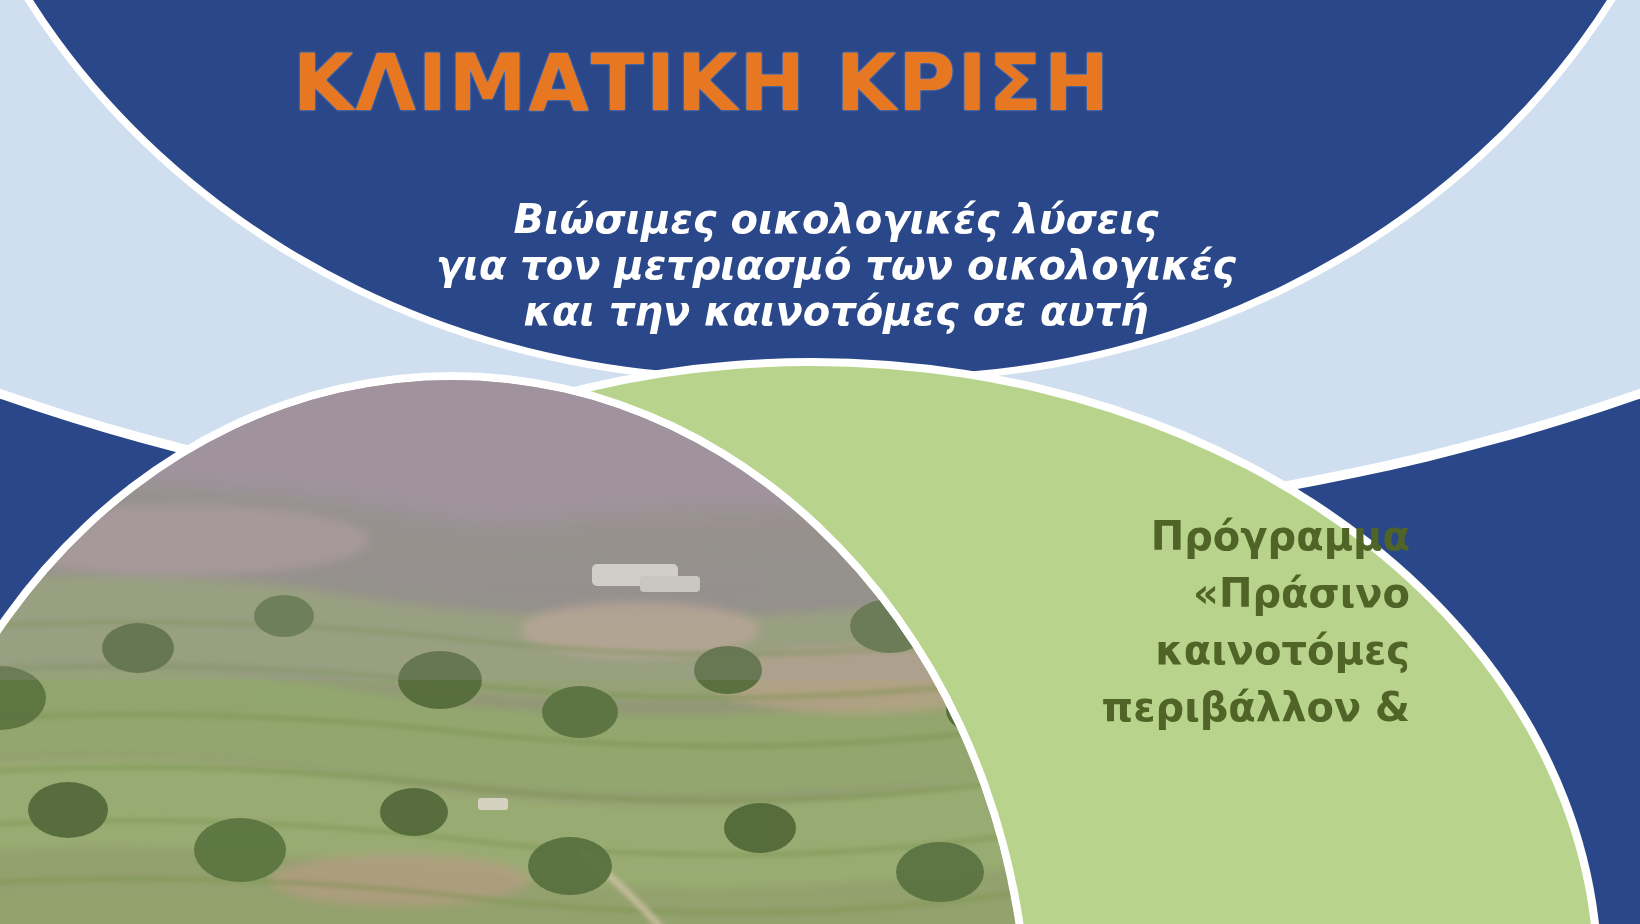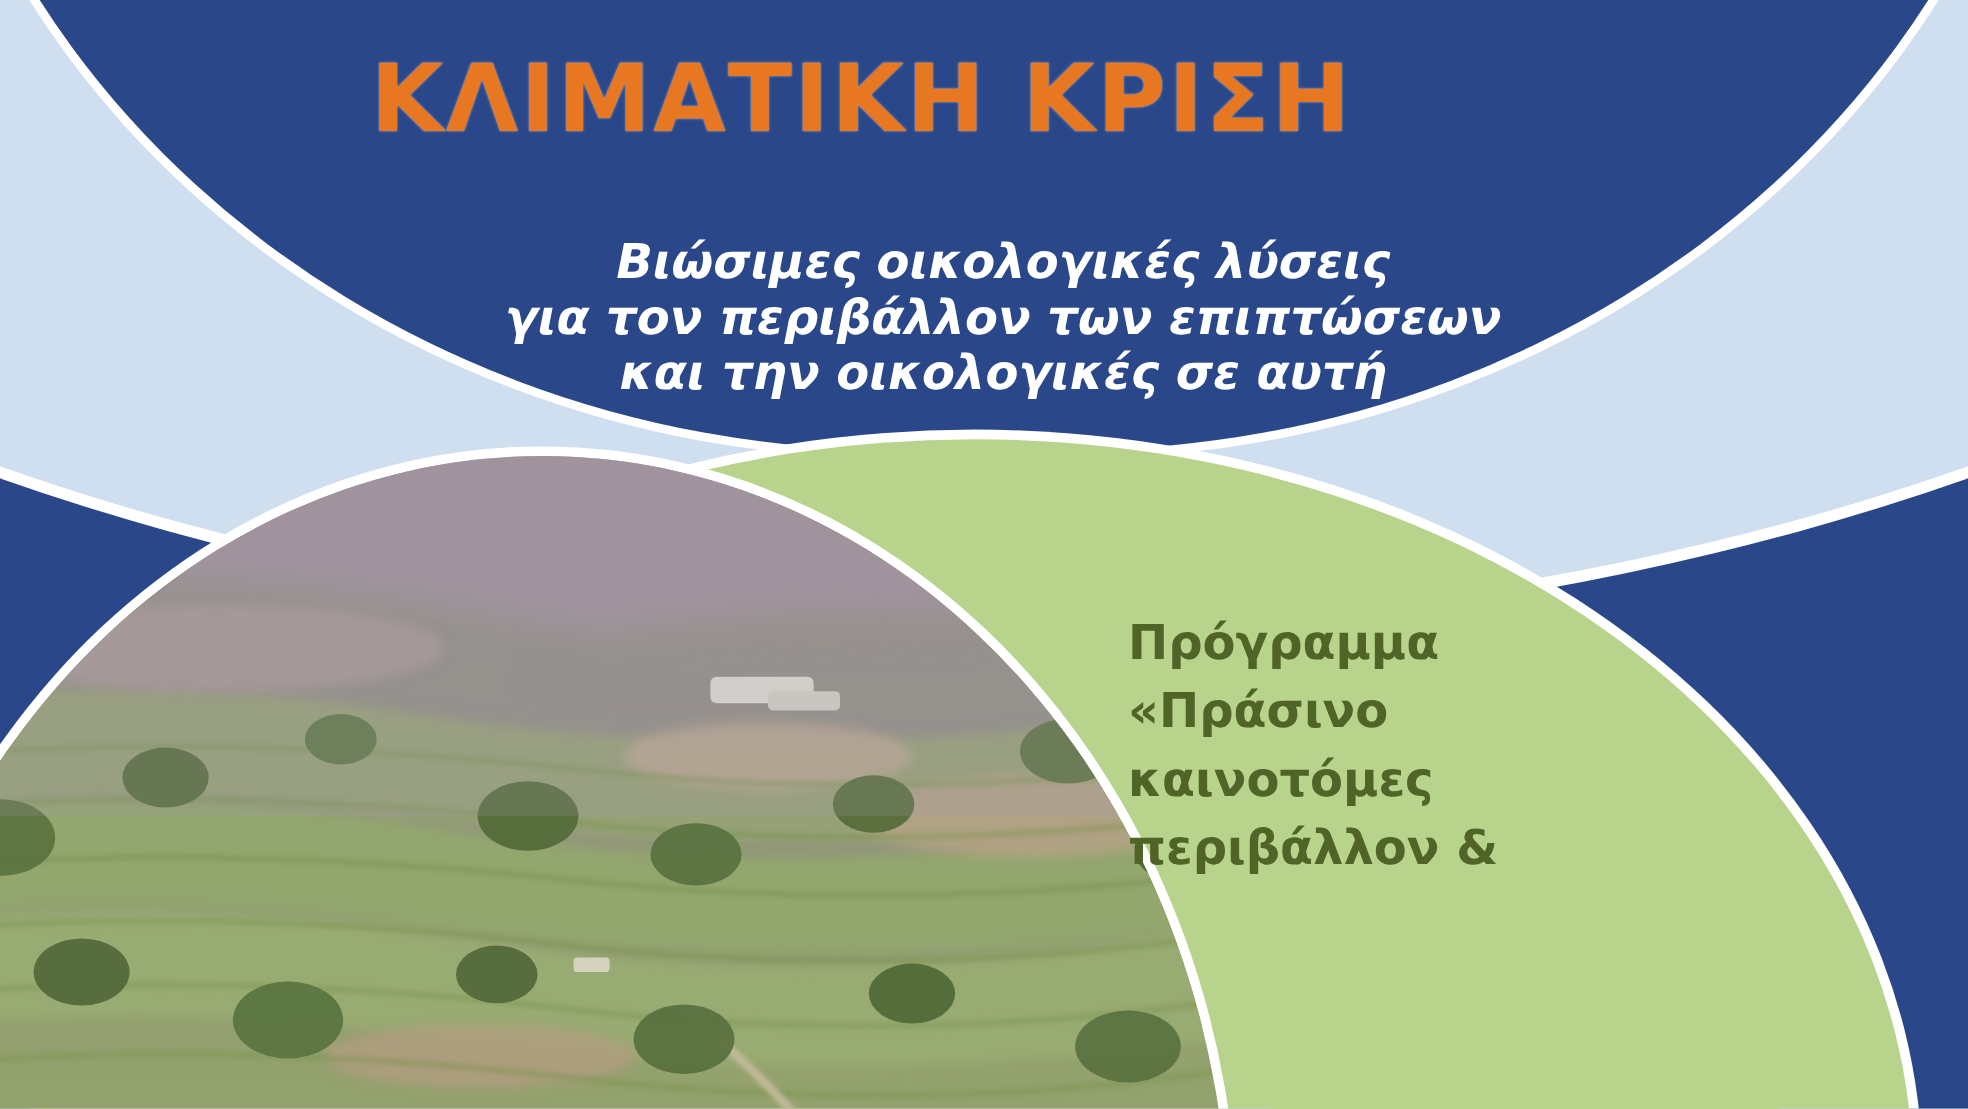--- a/index.html
+++ b/index.html
@@ -94,21 +94,21 @@
     left:0; top:0;
     width:1144px; height:1314px;
   }
 
   
   .ph-layer{position:absolute;left:0;top:0;width:100%;height:100%;}
 
   
   #title{
     position:absolute;
-    left:16px; top:38px;
+    left:0; top:38px;
     width:1404px;
     text-align:center;
     font-size:78px;
     font-weight:bold;
     letter-spacing:2px;
     color:#e87722;
     text-shadow:0 0 2px rgba(255,255,255,.6);
     font-family:"DejaVu Sans","Liberation Sans",sans-serif;
     white-space:nowrap;
   }
@@ -124,21 +124,21 @@
     font-size:40px;
     line-height:46px;
     font-family:"DejaVu Sans","Liberation Sans",sans-serif;
   }
   #subtitle div{white-space:nowrap;padding-left:32px;}
 
   #program-text{
     position:absolute;
     left:940px; top:508px;
     width:470px;
-    text-align:left;
+    text-align:right;
     color:#4f6426;
     font-weight:bold;
     font-size:40px;
     line-height:57px;
     font-family:"DejaVu Sans","Liberation Sans",sans-serif;
   }
   #program-text div{white-space:nowrap;}
 </style>
 </head>
 <body>
@@ -292,22 +292,22 @@
 
       <rect width="1144" height="1314" fill="#b9a98e" opacity="0.12"></rect>
       <rect width="1144" height="300" fill="#a79bb0" opacity="0.20"></rect>
     </svg>
   </div>
 
   <div id="title">ΚΛΙΜΑΤΙΚΗ ΚΡΙΣΗ</div>
 
   <div id="subtitle">
     <div>Βιώσιμες οικολογικές λύσεις</div>
-    <div>για τον περιβάλλον των επιπτώσεων</div>
-    <div>και την οικολογικές σε αυτή</div>
+    <div>για τον μετριασμό των οικολογικές</div>
+    <div>και την καινοτόμες σε αυτή</div>
   </div>
 
   <div id="program-text">
     <div>Πρόγραμμα</div>
     <div>«Πράσινο</div>
     <div>καινοτόμες</div>
     <div>περιβάλλον &amp;</div>
   </div>
 
 </div>

